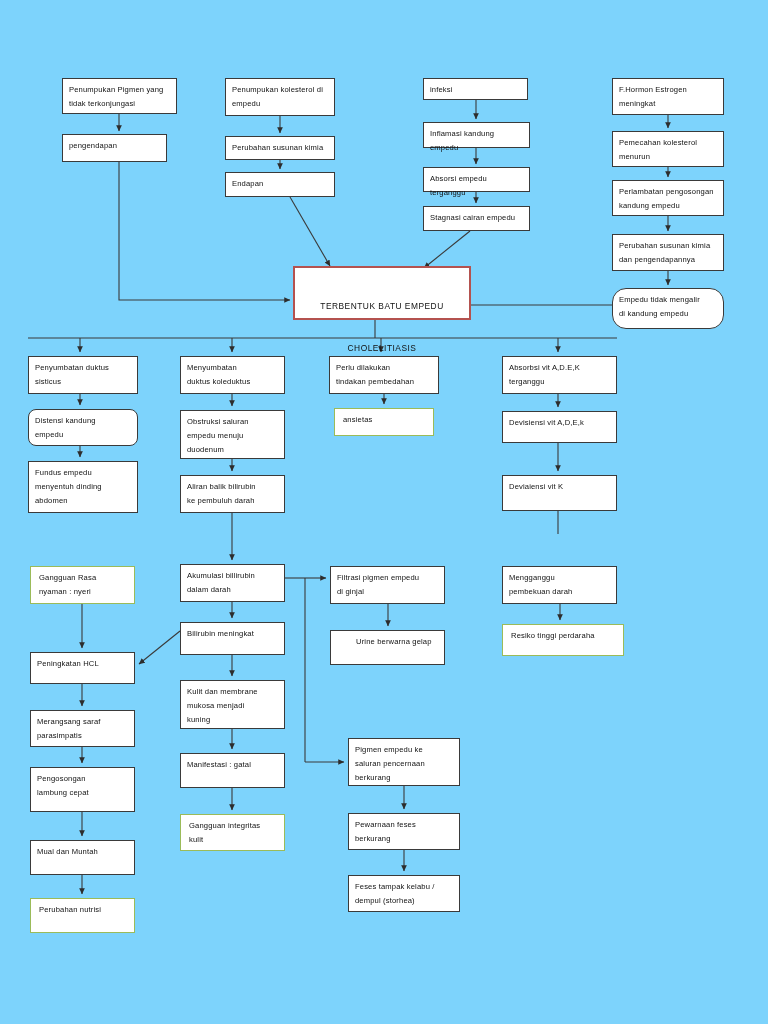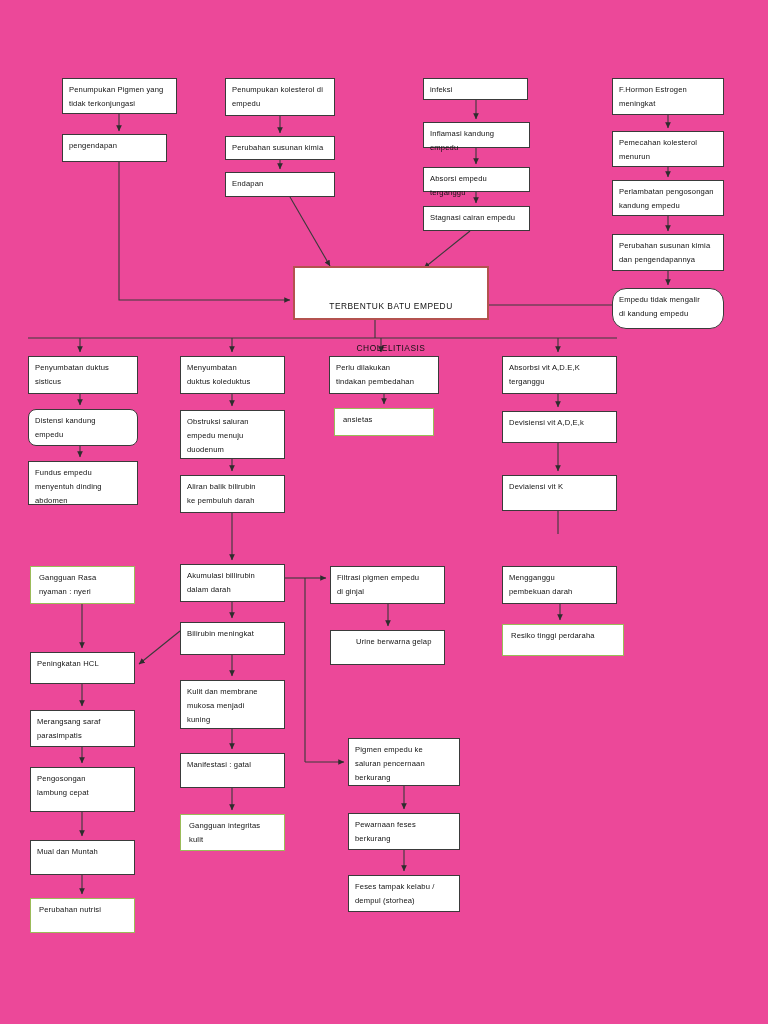--- a/index.html
+++ b/index.html
@@ -7,21 +7,21 @@
     padding: 0;
     background: #ffffff;
   }
   body {
     font-family: "Liberation Sans", sans-serif;
   }
   #canvas {
     position: relative;
     width: 768px;
     height: 1024px;
-    background: #ec4899;
+    background: #7dd3fc;
     overflow: hidden;
   }
   svg#wires {
     position: absolute;
     left: 0;
     top: 0;
     width: 768px;
     height: 1024px;
     pointer-events: none;
   }
@@ -151,21 +151,21 @@
       <div class="node" style="left: 612px; top: 180px; width: 112px; height: 36px;">Perlambatan pengosongan
 kandung empedu</div>
       <div class="node" style="left: 612px; top: 234px; width: 112px; height: 37px;">Perubahan susunan kimia
 dan pengendapannya</div>
       <div class="node" style="left: 612px; top: 288px; width: 112px; height: 41px; border-radius: 14px;">Empedu tidak mengalir
 di kandung empedu</div>
       <div class="node" style="left: 28px; top: 356px; width: 110px; height: 38px;">Penyumbatan duktus
 sisticus</div>
       <div class="node" style="left: 28px; top: 409px; width: 110px; height: 37px; border-radius: 8px;">Distensi kandung
 empedu</div>
-      <div class="node" style="left: 28px; top: 461px; width: 110px; height: 44px;">Fundus empedu
+      <div class="node" style="left: 28px; top: 461px; width: 110px; height: 52px;">Fundus empedu
 menyentuh dinding
 abdomen</div>
       <div class="node" style="left: 180px; top: 356px; width: 105px; height: 38px;">Menyumbatan
 duktus koleduktus</div>
       <div class="node" style="left: 180px; top: 410px; width: 105px; height: 49px;">Obstruksi saluran
 empedu menuju
 duodenum</div>
       <div class="node" style="left: 180px; top: 475px; width: 105px; height: 38px;">Aliran balik bilirubin
 ke pembuluh darah</div>
       <div class="node" style="left: 329px; top: 356px; width: 110px; height: 38px;">Perlu dilakukan
@@ -201,18 +201,18 @@
 berkurang</div>
       <div class="node" style="left: 348px; top: 813px; width: 112px; height: 37px;">Pewarnaan feses
 berkurang</div>
       <div class="node" style="left: 348px; top: 875px; width: 112px; height: 37px;">Feses tampak kelabu /
 dempul (storhea)</div>
       <div class="node" style="left: 502px; top: 566px; width: 115px; height: 38px;">Mengganggu
 pembekuan darah</div>
       <div class="node green" style="left: 502px; top: 624px; width: 122px; height: 32px;">Resiko tinggi perdaraha</div>
     </div>
 
-  <div class="node central" style="left:293px; top:266px; width:196px; height:54px;">
+  <div class="node central" style="left:293px; top:266px; width:178px; height:54px;">
     <div>TERBENTUK BATU EMPEDU</div>
     <div>CHOLELITIASIS</div>
   </div>
 
 </div>
 
 </body></html>

